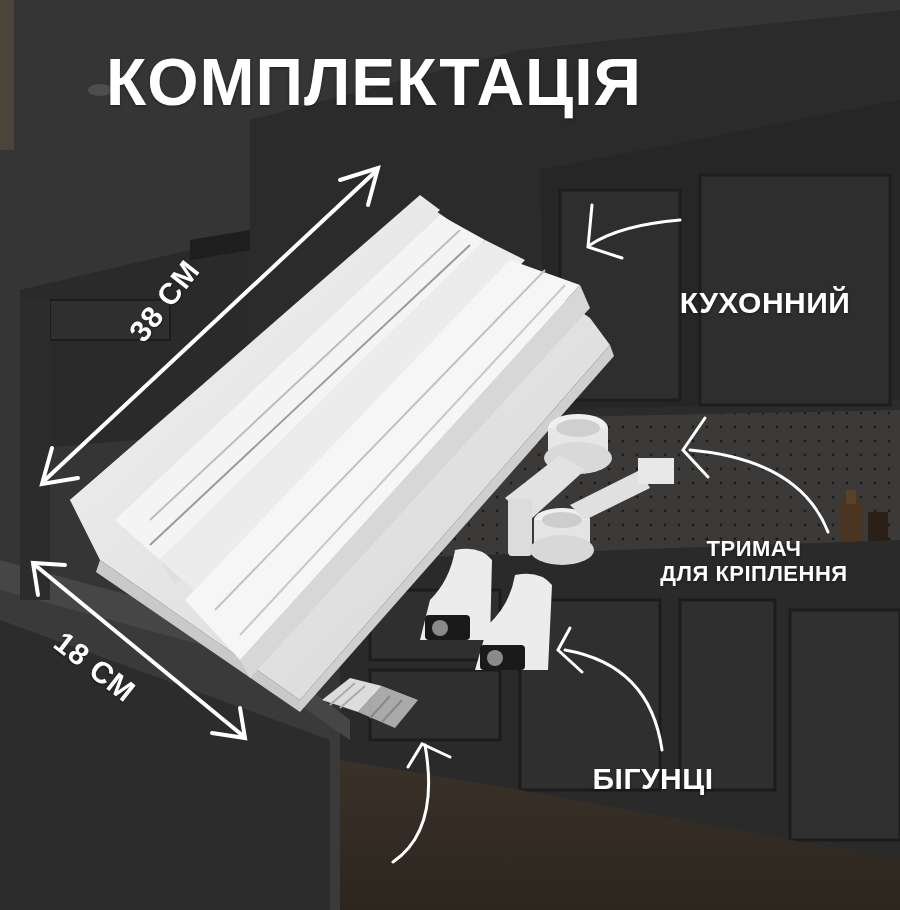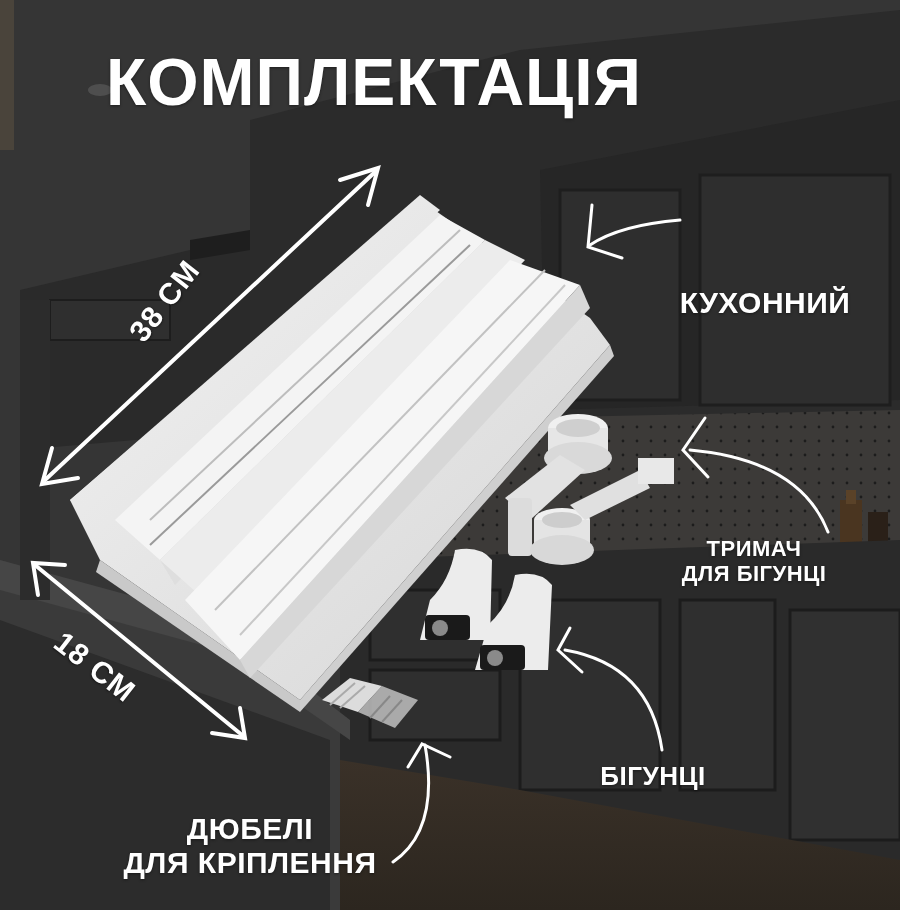--- a/index.html
+++ b/index.html
@@ -6,21 +6,21 @@
   body { width: 900px; height: 910px; overflow: hidden; background: #2a2a2a; }
   .stage { position: relative; width: 900px; height: 910px; overflow: hidden;
     background: linear-gradient(180deg, #3a3a3a 0%, #333 30%, #2e2e2e 60%, #2b2b2b 100%); }
   .scene { position: absolute; left: 0; top: 0; width: 900px; height: 910px; }
   .label { position: absolute; color: #ffffff; font-family: "Liberation Sans", "DejaVu Sans", sans-serif;
     font-weight: 700; text-align: center; line-height: 1.12; letter-spacing: 0.5px;
     text-shadow: 0 1px 3px rgba(0,0,0,0.45); white-space: nowrap; }
   .title { left: 0; width: 748px; top: 46px; font-size: 66px; letter-spacing: 1px; }
   .lbl-org { left: 640px; top: 258px; width: 250px; font-size: 30px; margin-top: 28px; }
   .lbl-hold { left: 608px; top: 537px; width: 292px; font-size: 22px; }
-  .lbl-run { left: 578px; top: 762px; width: 150px; font-size: 26px; }
+  .lbl-run { left: 578px; top: 762px; width: 150px; font-size: 30px; }
   .lbl-dow { left: 100px; top: 812px; width: 300px; font-size: 30px; }
   .dim { position: absolute; color: #fff; font-family: "Liberation Sans", "DejaVu Sans", sans-serif;
     font-weight: 700; font-size: 30px; letter-spacing: 1px; white-space: nowrap;
     text-shadow: 0 1px 2px rgba(0,0,0,0.5); transform-origin: center center; }
   .dim-38 { left: 118px; top: 284px; transform: rotate(-52deg); }
   .dim-18 { left: 48px; top: 650px; transform: rotate(38deg); }
 </style>
 </head>
 <body>
 
@@ -162,25 +162,21 @@
 
   <div class="dim dim-38">38 CM</div>
   <div class="dim dim-18">18 CM</div>
 
   <div class="label lbl-org">
     <div>КУХОННИЙ</div>
   </div>
 
   <div class="label lbl-hold">
     <div>ТРИМАЧ</div>
-    <div>ДЛЯ БІГУНЦІ</div>
+    <div>ДЛЯ КРІПЛЕННЯ</div>
   </div>
 
   <div class="label lbl-run">
     <div>БІГУНЦІ</div>
   </div>
 
-  <div class="label lbl-dow">
-    <div>ДЮБЕЛІ</div>
-    <div>ДЛЯ КРІПЛЕННЯ</div>
-  </div>
 
 </div>
 
 </body></html>

